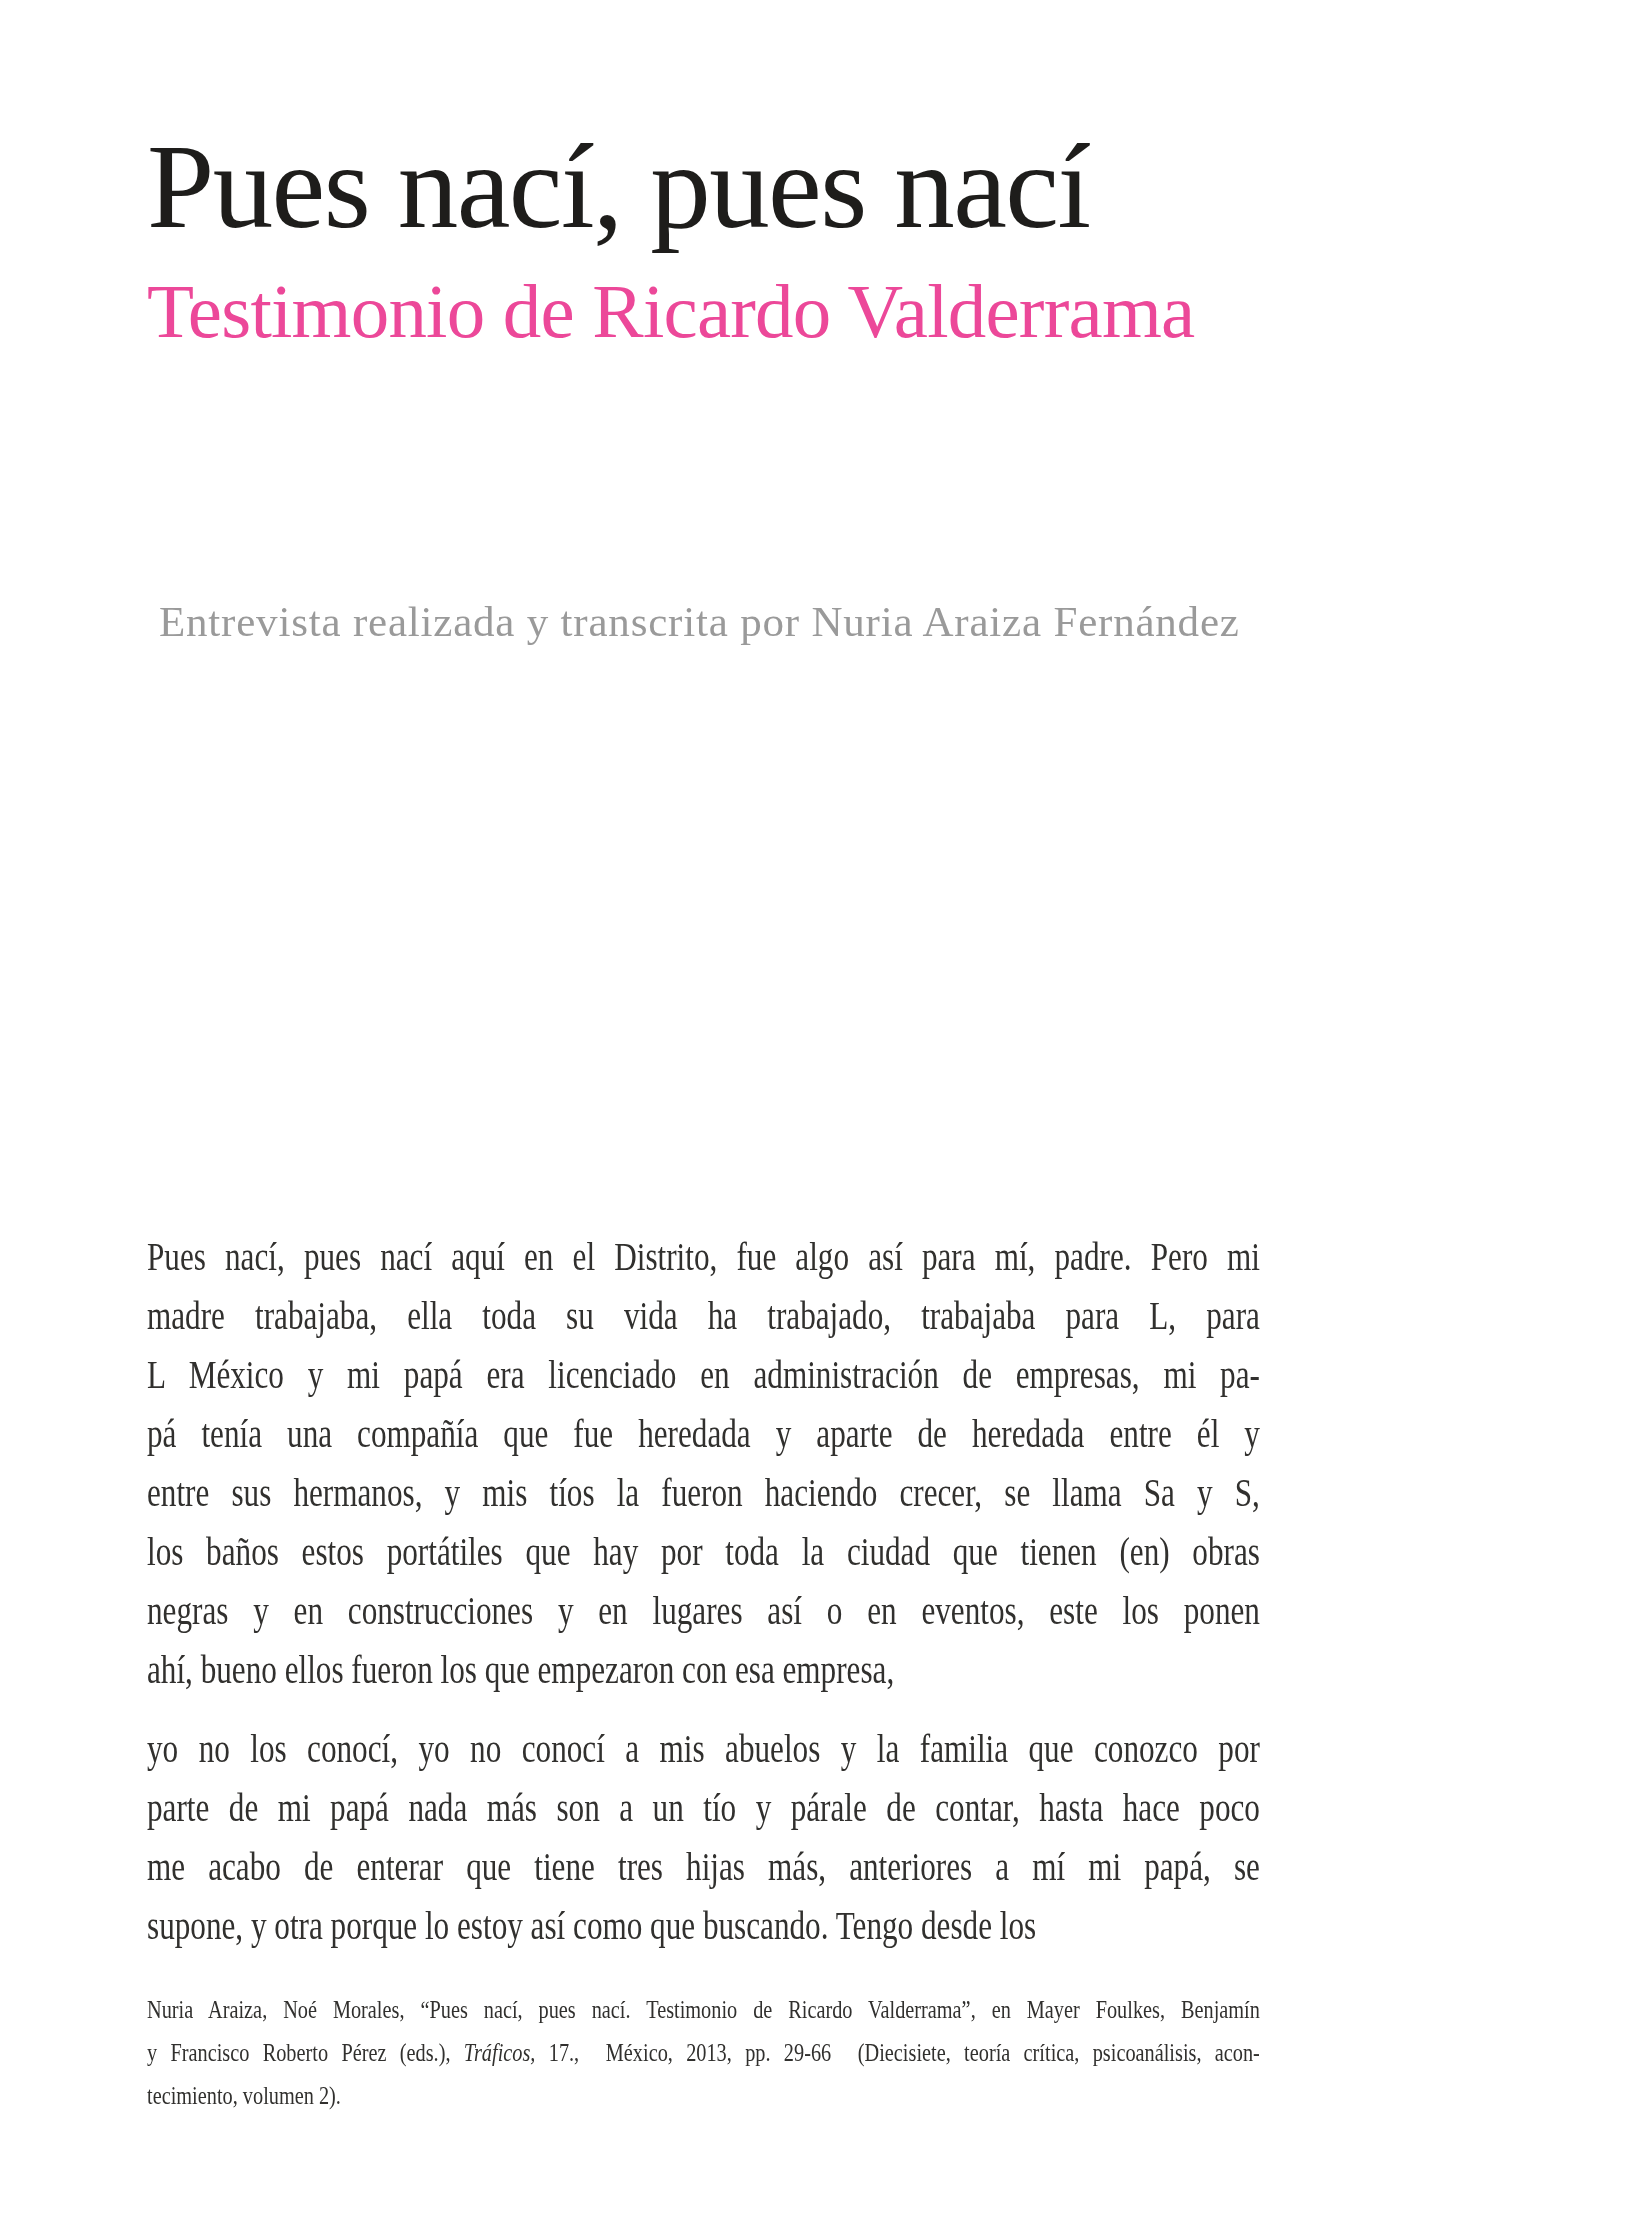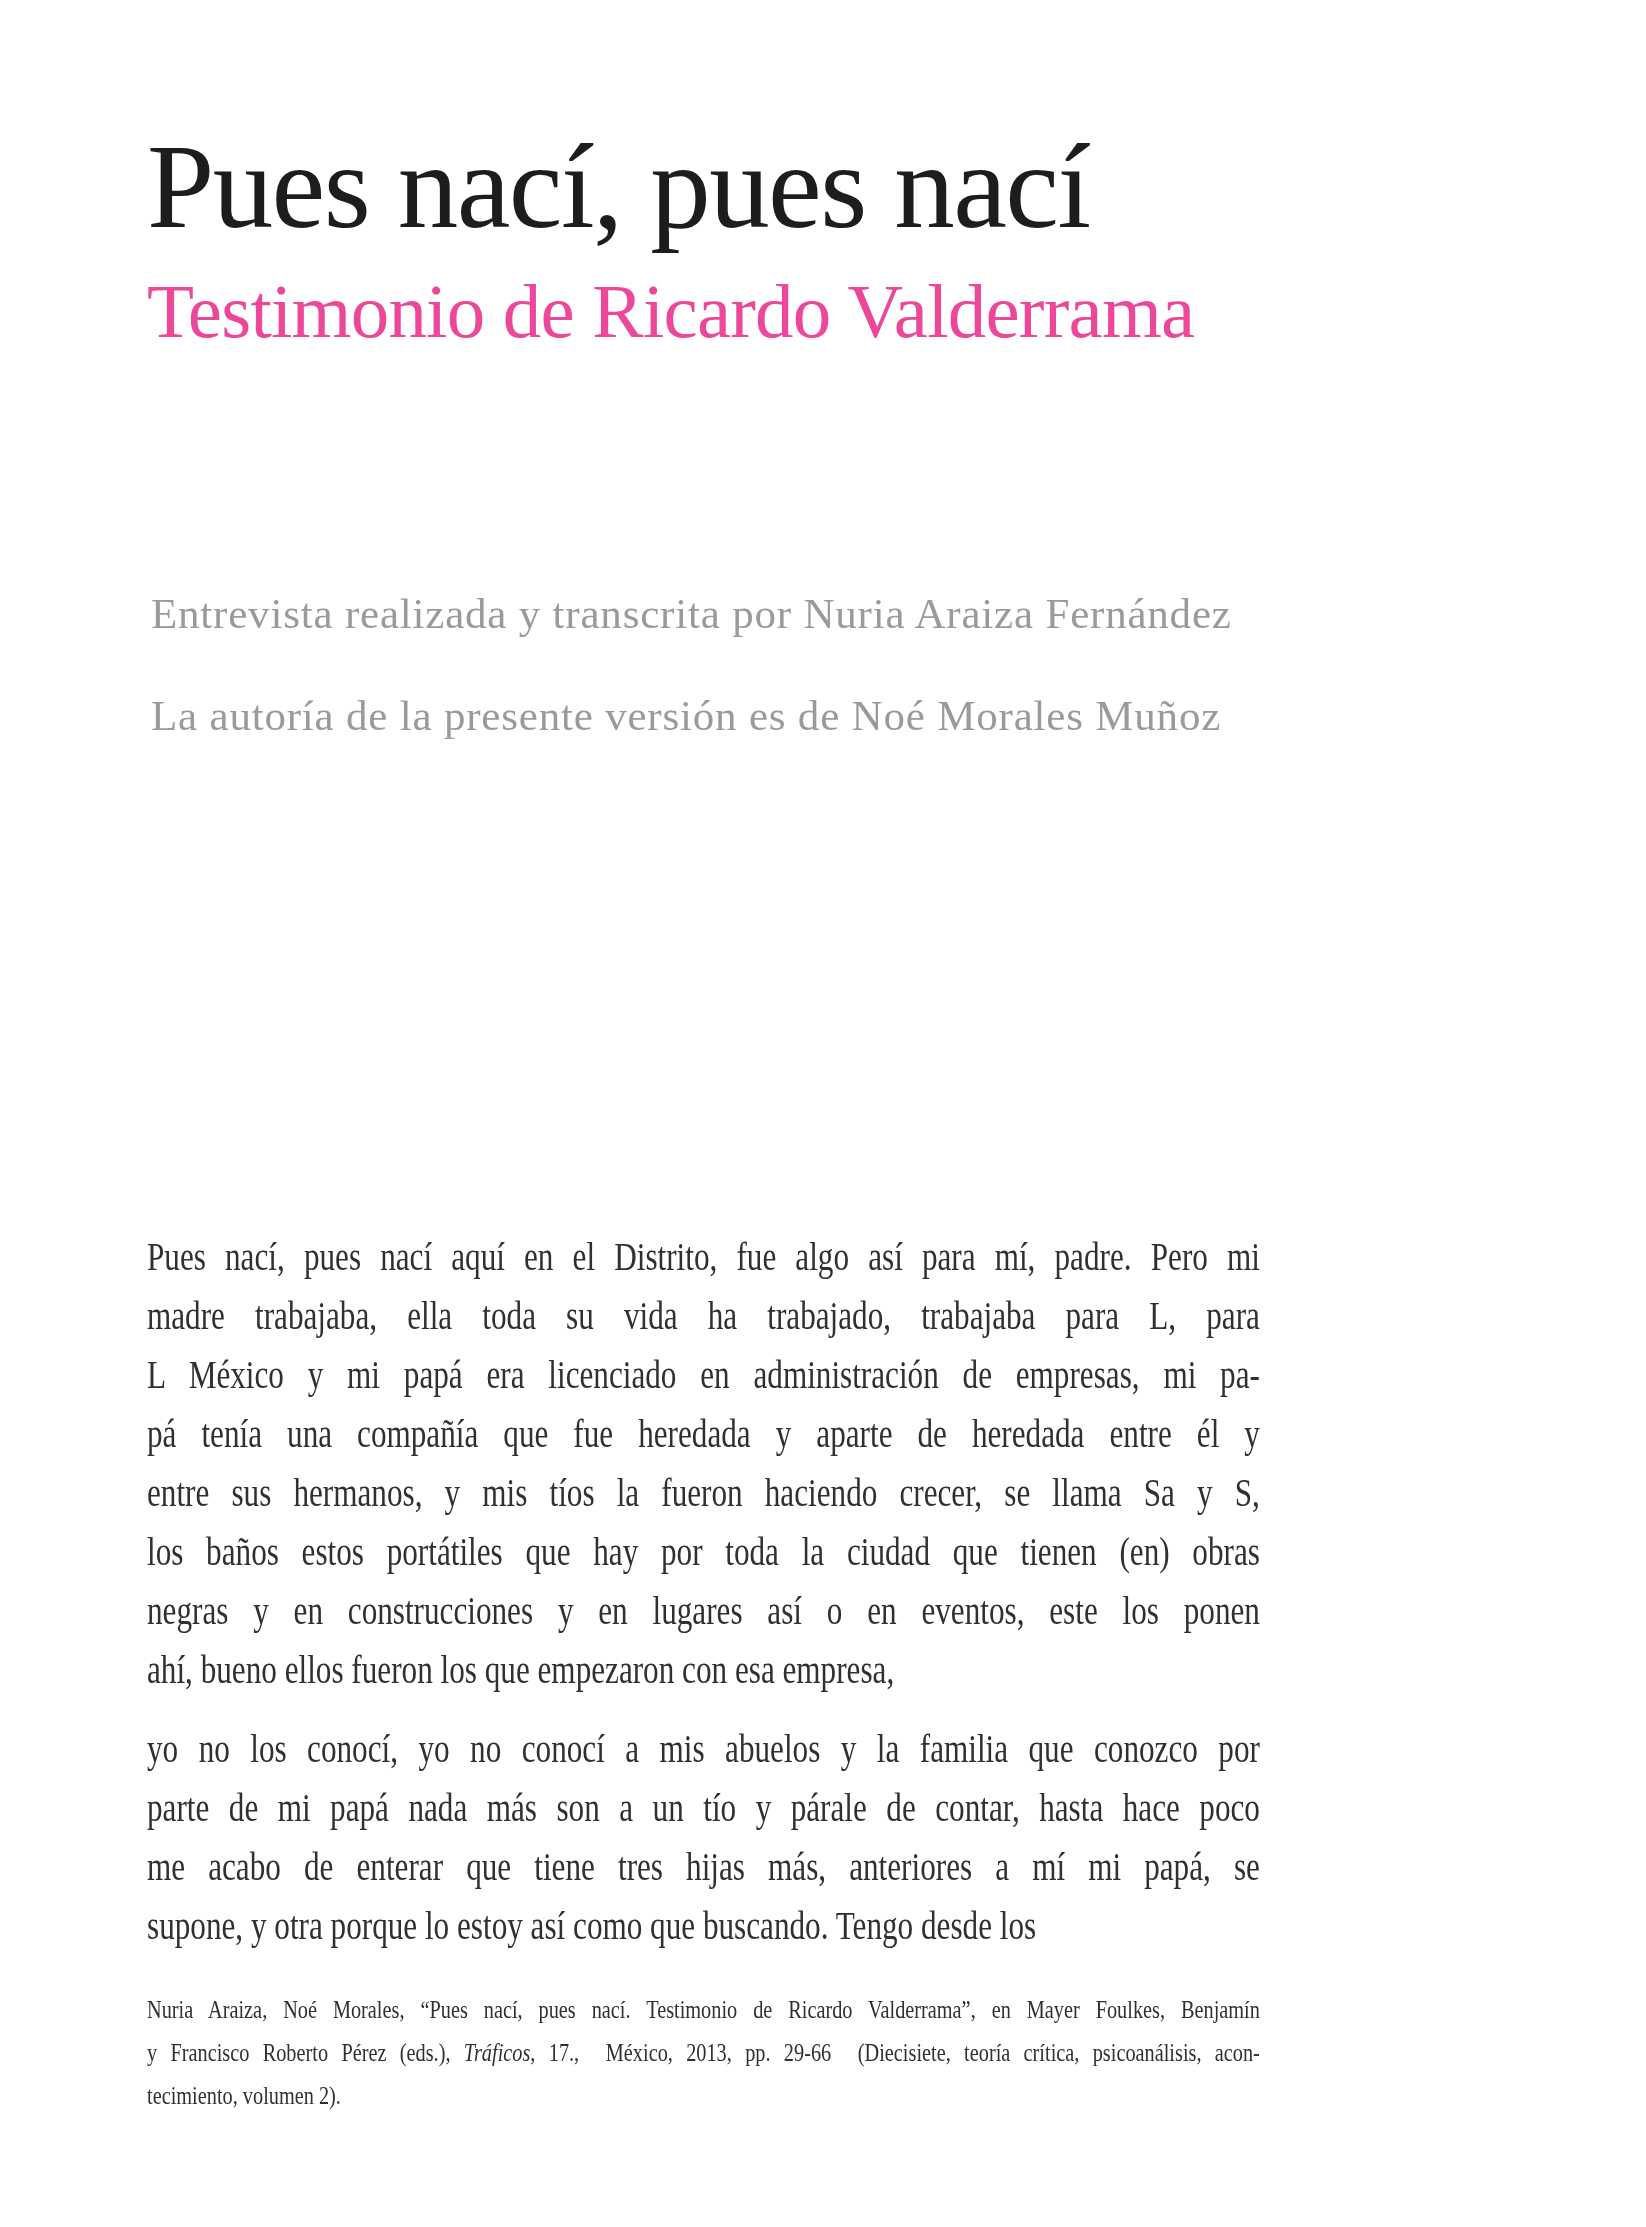--- a/index.html
+++ b/index.html
@@ -43,21 +43,21 @@
   .credits {
     position: absolute;
     left: 147px;
     top: 561px;
     font-size: 43px;
     line-height: 98px;
     letter-spacing: 0.8px;
     color: #9a9a9a;
   }
   .credits p {
-    margin: 4px;
+    margin: 12px;
     white-space: nowrap;
   }
   
   .bodycol {
     position: absolute;
     left: 147px;
     top: 1227px;
     width: 1392px;
     transform: scaleX(0.7995);
     transform-origin: left top;
@@ -90,21 +90,20 @@
 <body>
 
 <div class="page">
 
   <h1 class="title">Pues nací, pues nací</h1>
 
   <h2 class="subtitle">Testimonio de Ricardo Valderrama</h2>
 
   <div class="credits">
     <p>Entrevista realizada y transcrita por Nuria Araiza Fernández</p>
-    <p>La autoría de la presente versión es de Noé Morales Muñoz</p>
   </div>
 
   <div class="bodycol">
 
     <div class="para">
       <div class="jline">Pues nací, pues nací aquí en el Distrito, fue algo así para mí, padre. Pero mi</div>
       <div class="jline">madre trabajaba, ella toda su vida ha trabajado, trabajaba para L, para</div>
       <div class="jline">L México y mi papá era licenciado en administración de empresas, mi pa-</div>
       <div class="jline">pá tenía una compañía que fue heredada y aparte de heredada entre él y</div>
       <div class="jline">entre sus hermanos, y mis tíos la fueron haciendo crecer, se llama Sa y S,</div>

